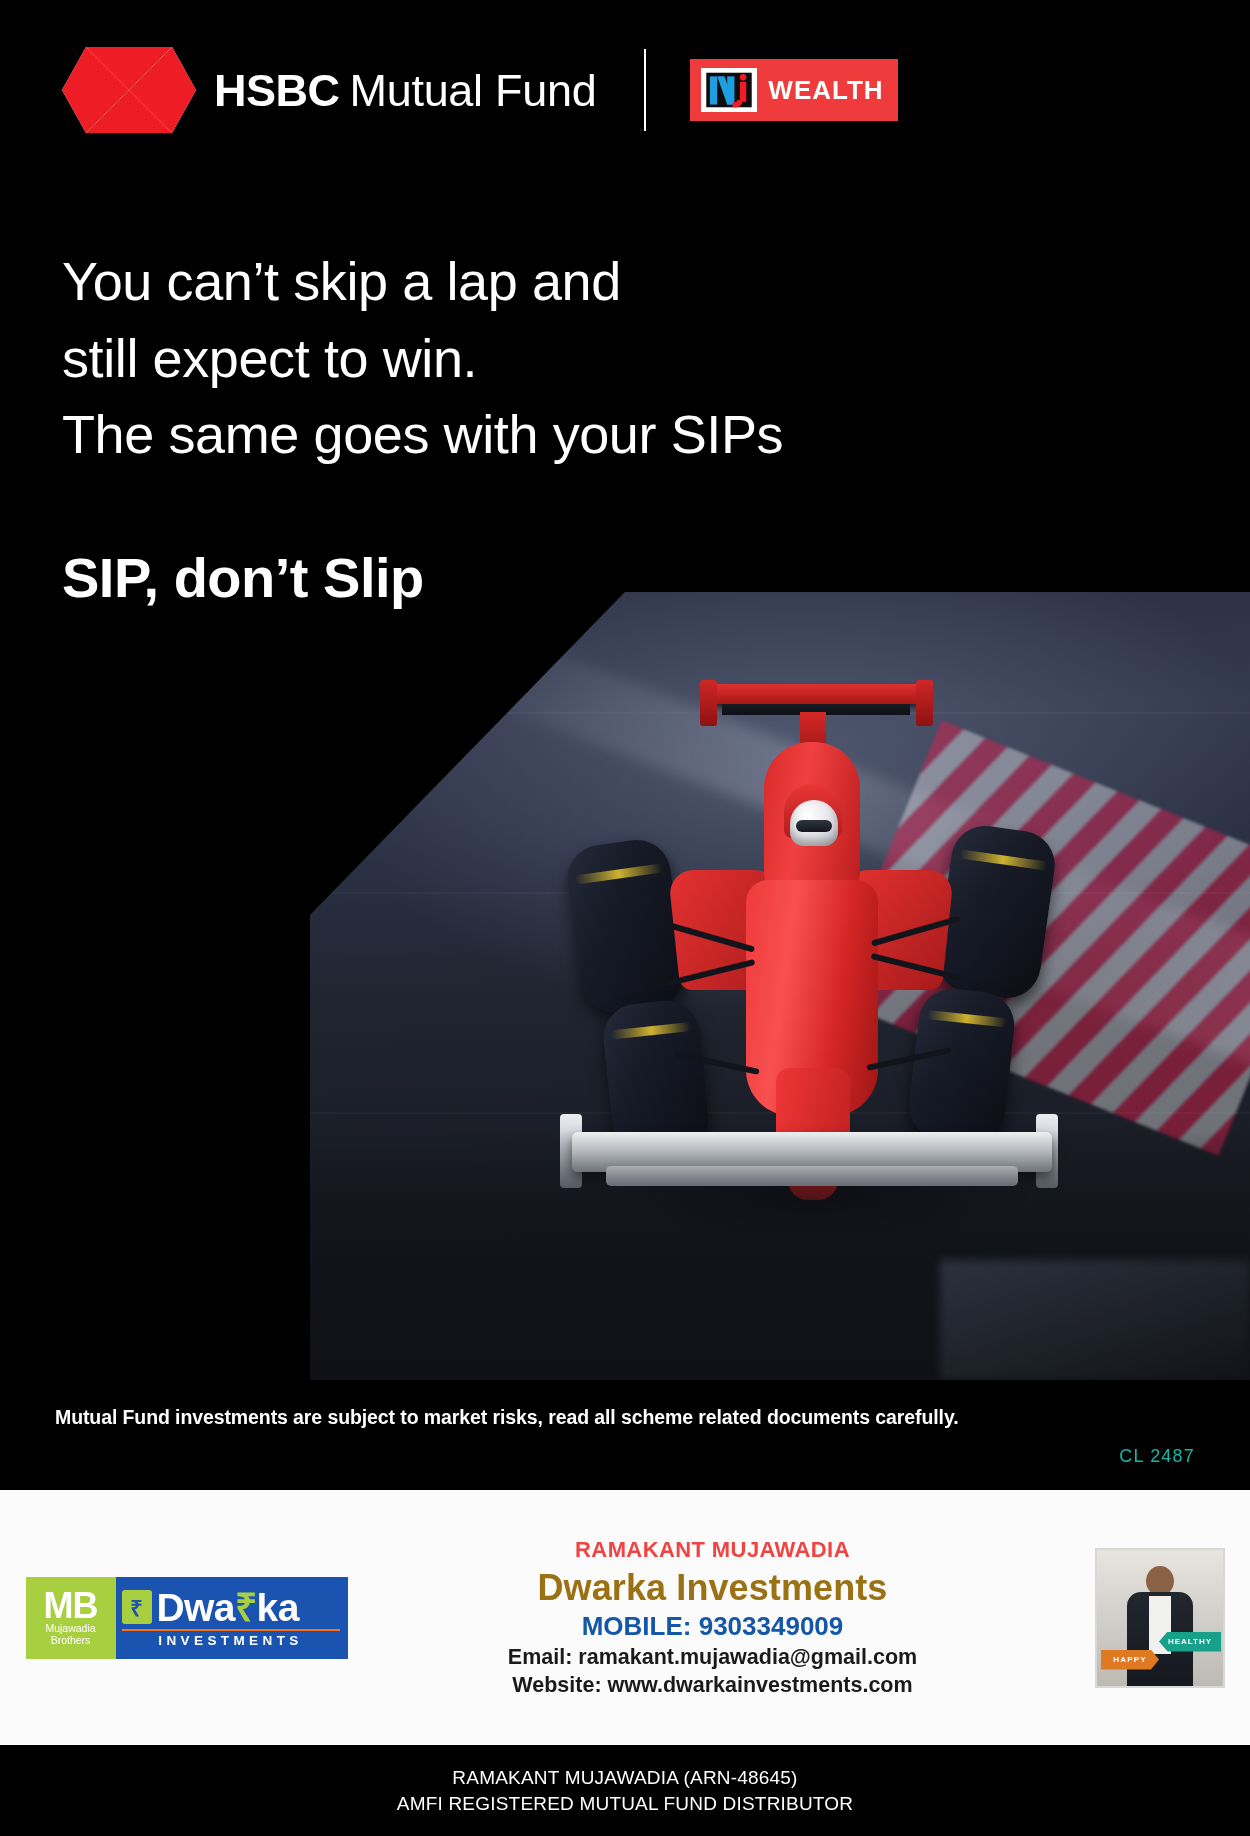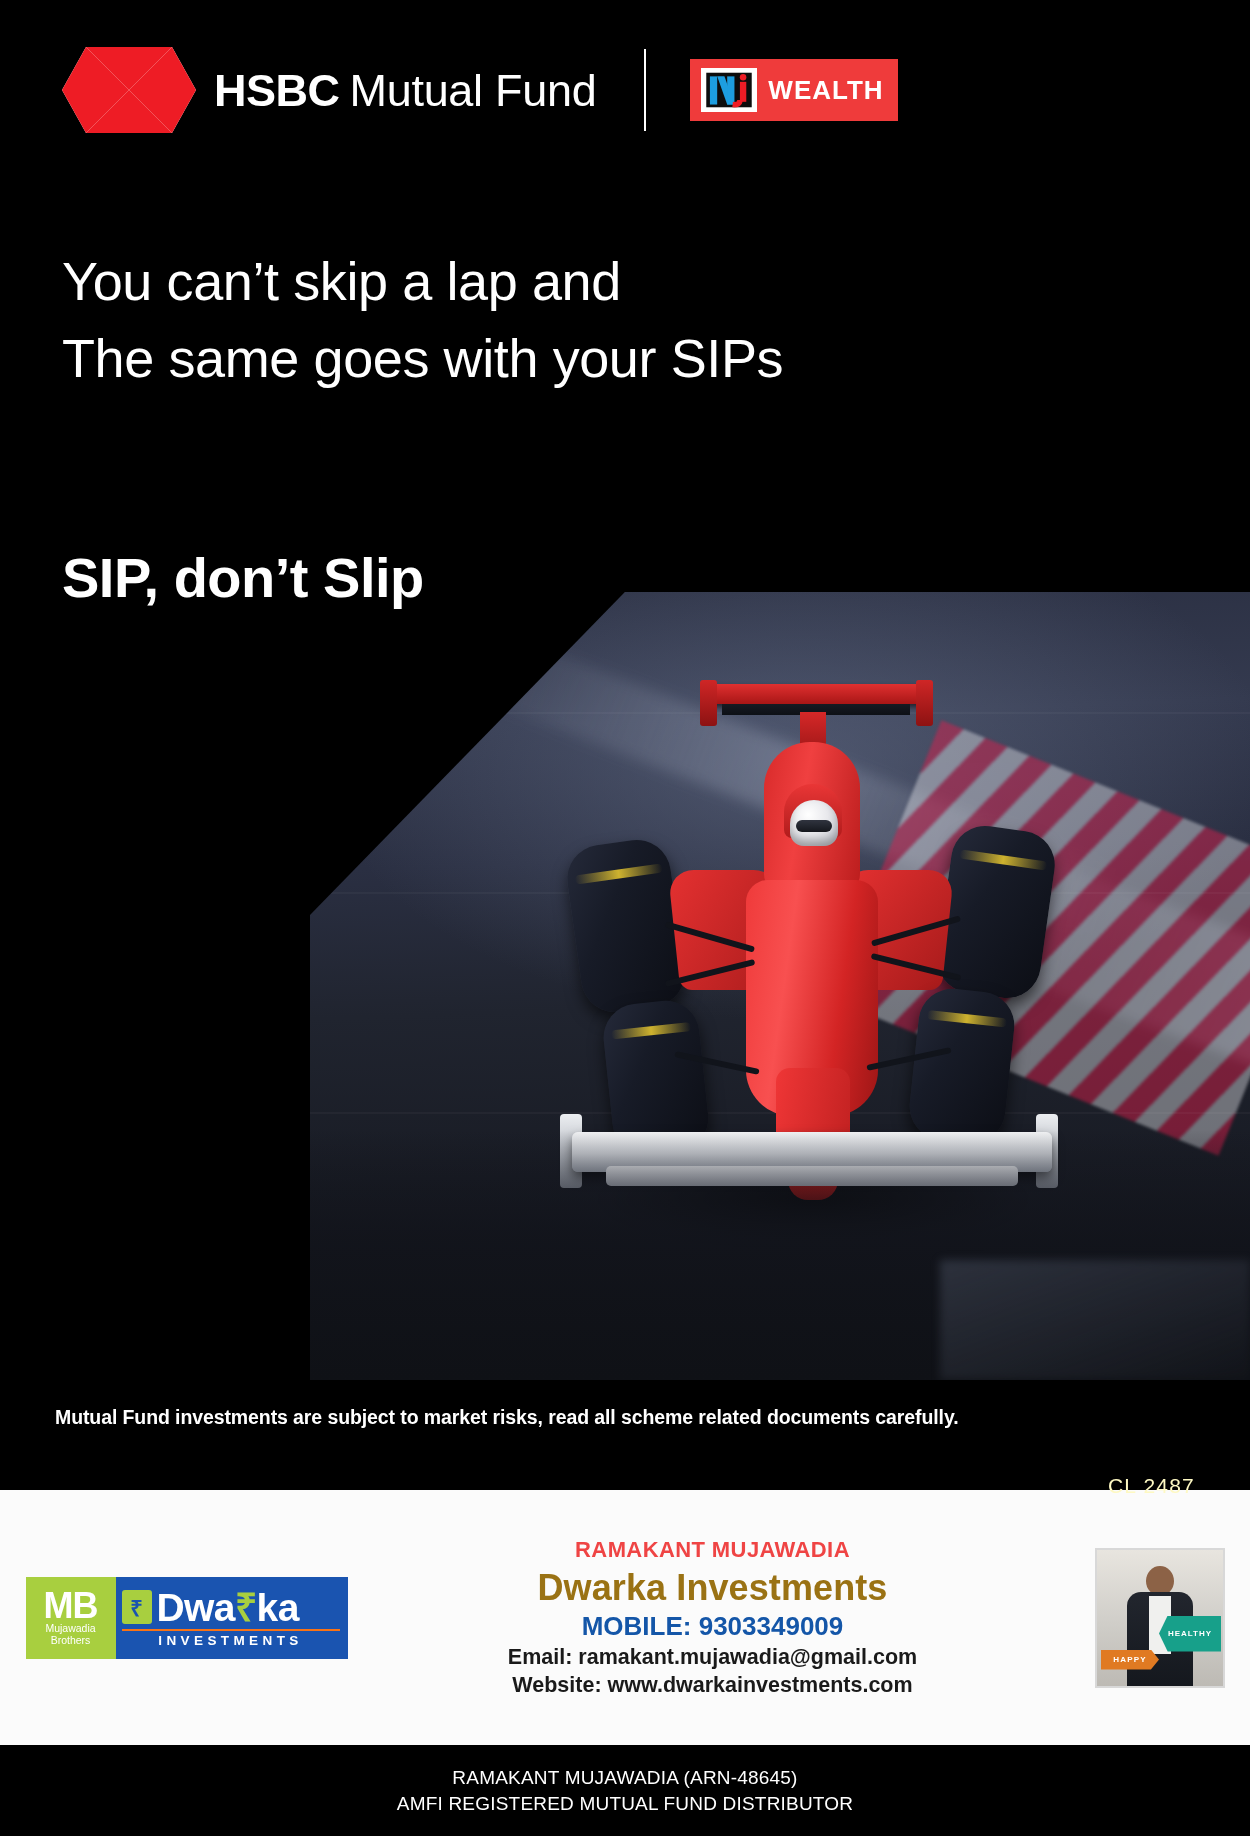--- a/index.html
+++ b/index.html
@@ -233,23 +233,22 @@
   }
 
   
   .disclaimer {
     position:absolute; left:55px; top:1406px; width:1000px;
     color:#ffffff; font-size:19.5px; font-weight:700; letter-spacing:-0.1px;
     z-index:9;
   }
   .cl-code {
     position:absolute; right:55px; top:1446px;
-    color:#fef9c3; font-size:21px; font-weight:400; letter-spacing:1.2px;
+    color:#14b8a6; font-size:18px; font-weight:400; letter-spacing:1.2px;
     z-index:9;
-    margin-top:28px;
   }
 
   
   .footer {
     position:absolute; left:0; top:1490px; width:1250px; height:255px;
     background:#fbfbfb;
     display:flex; align-items:center;
   }
   .footer-logos {
     width:355px; display:flex; justify-content:center; align-items:center;
@@ -325,21 +324,21 @@
     position:absolute; left:50%; transform:translateX(-50%); top:30px;
     width:22px; height:58px; background:#f0f0ee;
   }
   .sign-happy {
     position:absolute; left:4px; bottom:16px; width:58px; height:20px;
     background:#e07a22; color:#fff; font-size:8px; font-weight:700;
     display:flex; align-items:center; justify-content:center; letter-spacing:1.2px;
     clip-path:polygon(0 0, 86% 0, 100% 50%, 86% 100%, 0 100%);
   }
   .sign-healthy {
-    position:absolute; right:2px; bottom:34px; width:62px; height:36px;
+    position:absolute; right:2px; bottom:34px; width:62px; height:20px;
     background:#17a08a; color:#fff; font-size:8px; font-weight:700;
     display:flex; align-items:center; justify-content:center; letter-spacing:1px;
     clip-path:polygon(14% 0, 100% 0, 100% 100%, 14% 100%, 0 50%);
   }
 
   
   .bottom-bar {
     position:absolute; left:0; top:1745px; width:1250px; height:91px;
     background:#000; color:#ffffff;
     display:flex; flex-direction:column; align-items:center; justify-content:center;
@@ -381,20 +380,21 @@
           <circle cx="43.5" cy="8" r="3.6" fill="#ee1c25"></circle>
           <path d="M40 33 q0 6 -8 5" stroke="#ee1c25" stroke-width="6" fill="none"></path>
         </svg>
         <span class="nj-wealth-txt">WEALTH</span>
       </div>
     </div>
   </div>
 
   <div class="headline">
     <div class="line">You can’t skip a lap and</div>
+    <div class="line">still expect to win.</div>
     <div class="line">The same goes with your SIPs</div>
   </div>
   <div class="tagline">SIP, don’t Slip</div>
 
   <div class="hero">
     <div class="hero-bg"></div>
     <div class="track-line"></div>
     <div class="kerb2"></div>
     <div class="kerb"></div>
     <div class="track-band" style="top:120px"></div>

